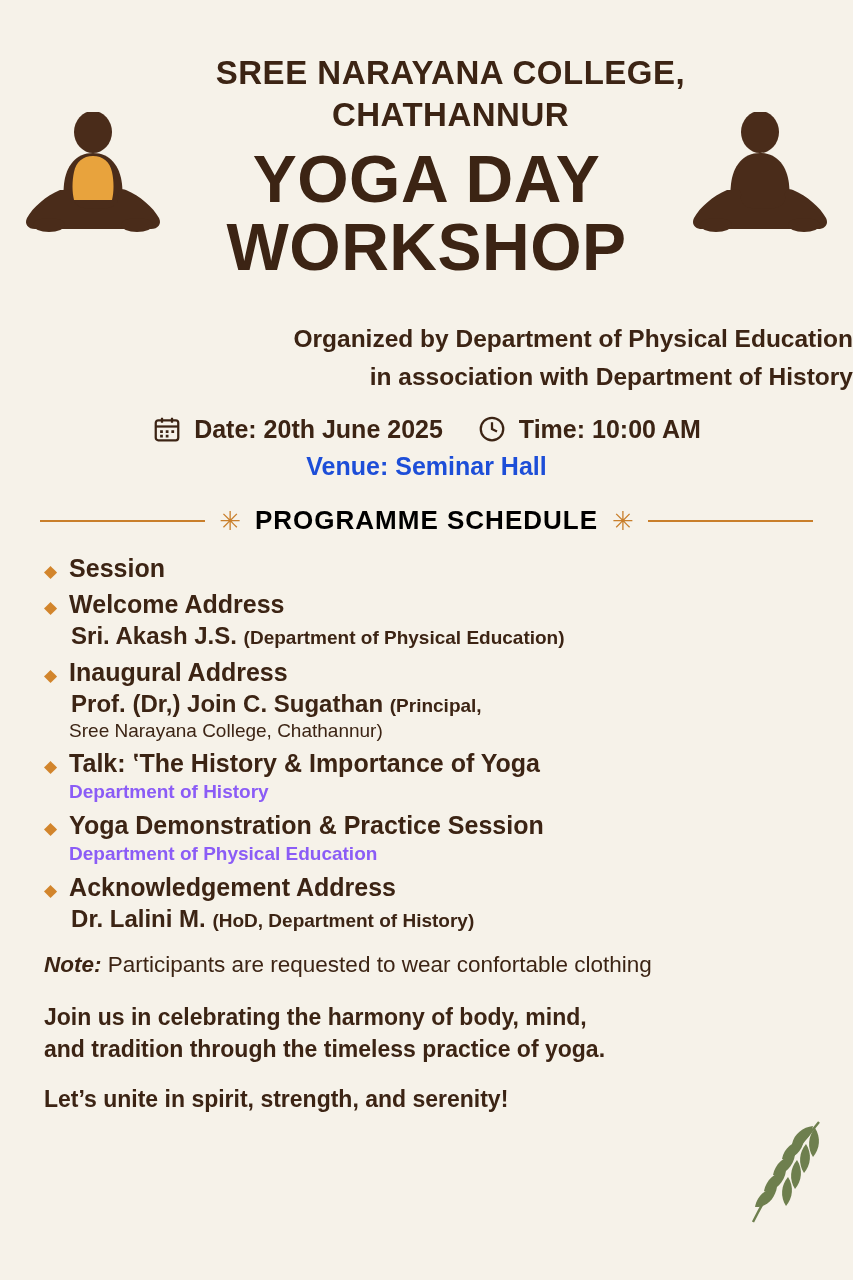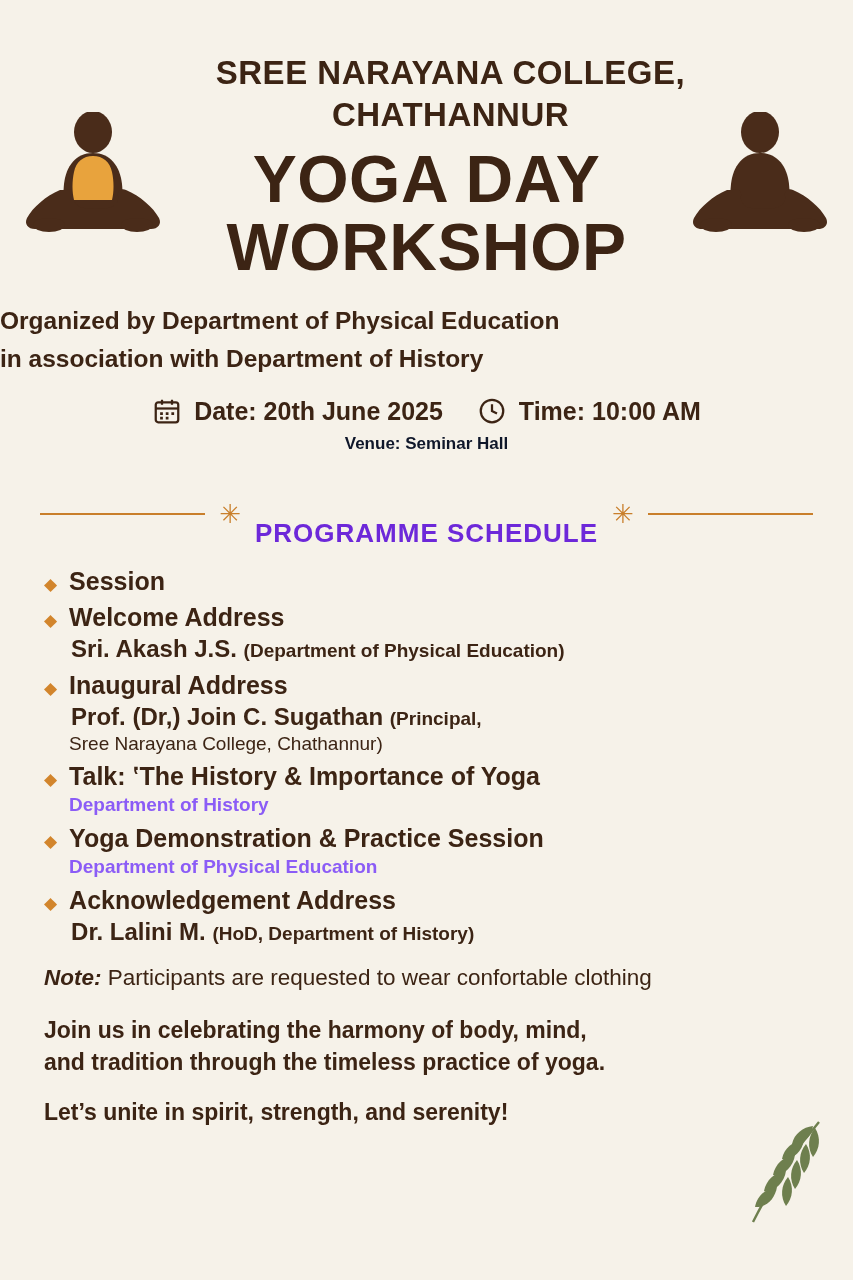--- a/index.html
+++ b/index.html
@@ -46,22 +46,22 @@
   
   .yogi {
     position: absolute;
     top: 112px;
   }
   .yogi.left { left: 18px; }
   .yogi.right { right: 18px; }
 
   
   .organized {
-    margin-top: 20px;
-    text-align: left;
+    margin-top: 38px;
+    text-align: right;
     font-size: 24.5px;
     font-weight: bold;
     line-height: 1.55;
     color: #3c2414;
   }
 
   
   .meta-row {
     margin-top: 18px;
     display: flex;
@@ -74,23 +74,23 @@
     align-items: center;
     gap: 12px;
     font-size: 25px;
     font-weight: bold;
     color: #3c2414;
   }
   .meta-icon { display: inline-flex; align-items: center; }
   .venue {
     margin-top: 8px;
     text-align: center;
-    font-size: 17px;
-    font-weight: bold;
-    color: #0f172a;
+    font-size: 25px;
+    font-weight: bold;
+    color: #1d4ed8;
   }
 
   
   .schedule-head {
     margin-top: 24px;
     display: flex;
     align-items: center;
     justify-content: center;
     gap: 14px;
     padding: 0 40px;
@@ -102,23 +102,22 @@
   }
   .star {
     color: #c97f2b;
     font-size: 26px;
     line-height: 1;
   }
   .schedule-title {
     font-size: 26px;
     font-weight: bold;
     letter-spacing: 1px;
-    color: #6d28d9;
+    color: #000000;
     white-space: nowrap;
-    margin-top: 40px;
   }
 
   
   .programme {
     margin-top: 16px;
     padding: 0 44px 0 44px;
   }
   .item {
     display: flex;
     align-items: flex-start;

